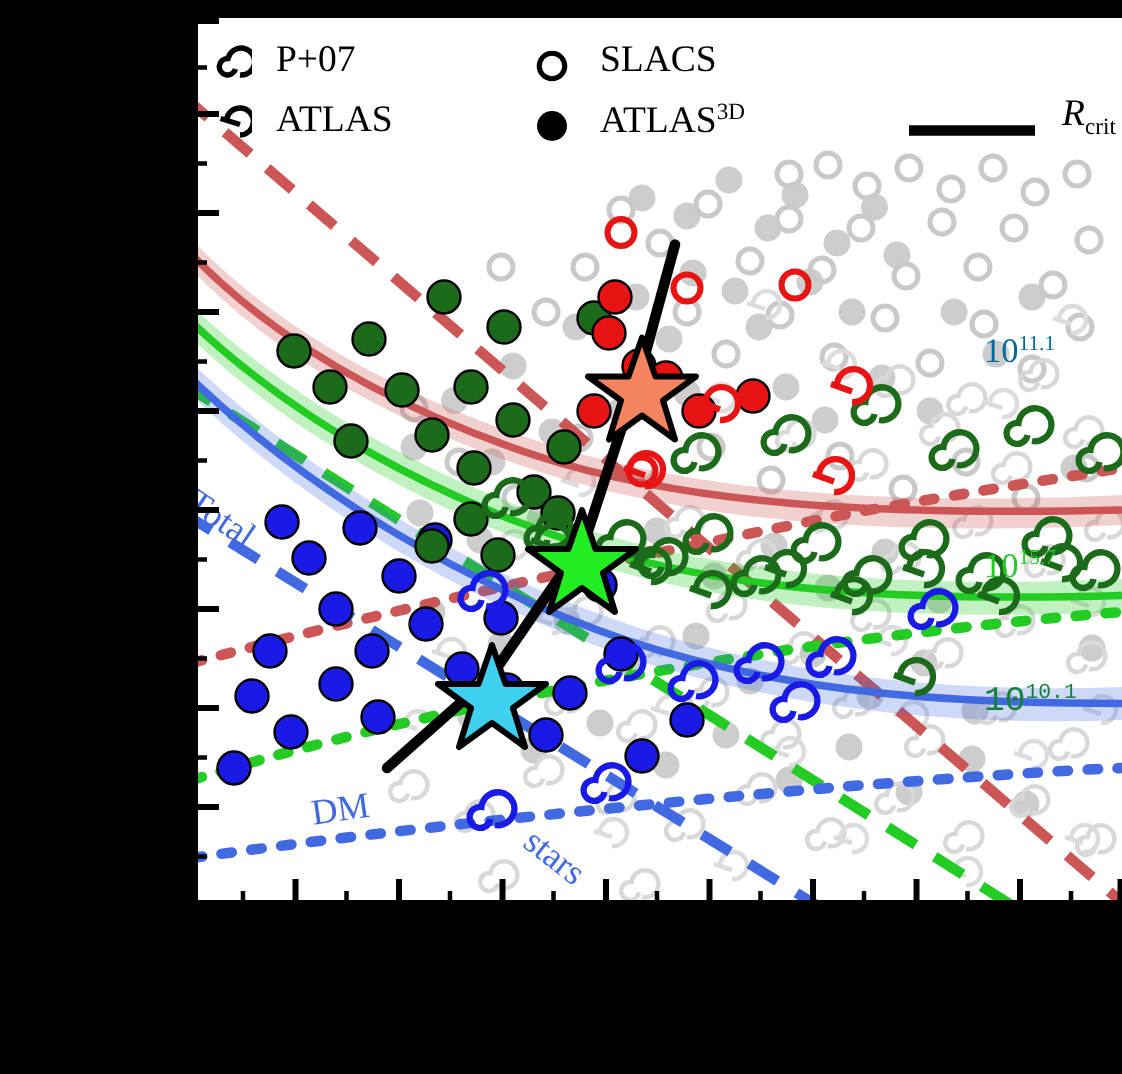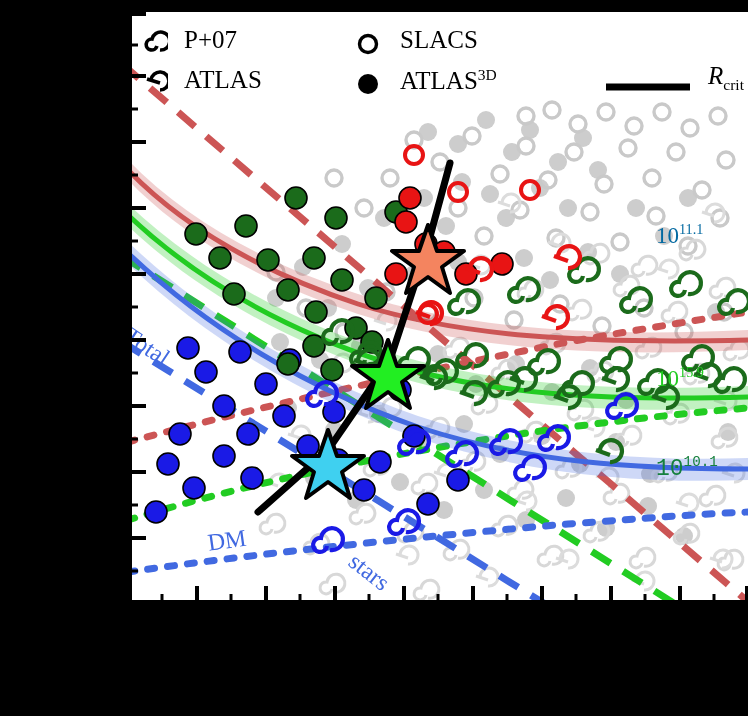--- a/index.html
+++ b/index.html
@@ -366,21 +366,21 @@
     <div class="lbl annot-rot" style="left:6px;top:310px;color:#4169e1;transform:rotate(34deg);transform-origin:left top;">Total</div>
 
     <div class="lbl annot-rot" style="left:78px;top:518px;color:#4169e1;transform:rotate(-8deg);transform-origin:left top;">DM</div>
 
     <div class="lbl annot-rot" style="left:232px;top:536px;color:#4169e1;transform:rotate(38deg);transform-origin:left top;">stars</div>
 
     <div class="lbl curvelabel" style="left:528px;top:209px;color:#0369a1;">
       <span>10</span><span class="sup">11.1</span>
     </div>
     <div class="lbl curvelabel" style="left:528px;top:352px;color:#22cc22;">
-      <span>10</span><span class="sup">15.9</span>
+      <span>10</span><span class="sup">15.7</span>
     </div>
     <div class="lbl curvelabel" style="left:528px;top:442px;color:#15803d;font-family:Liberation Mono, monospace;">
       <span>10</span><span class="sup">10.1</span>
     </div>
 
 
     <div style="position:absolute;left:10px;top:14px;">
 
       <div style="position:absolute;left:0;top:0;width:200px;height:40px;">
         <svg width="30" height="30" style="position:absolute;left:0;top:4px;">

